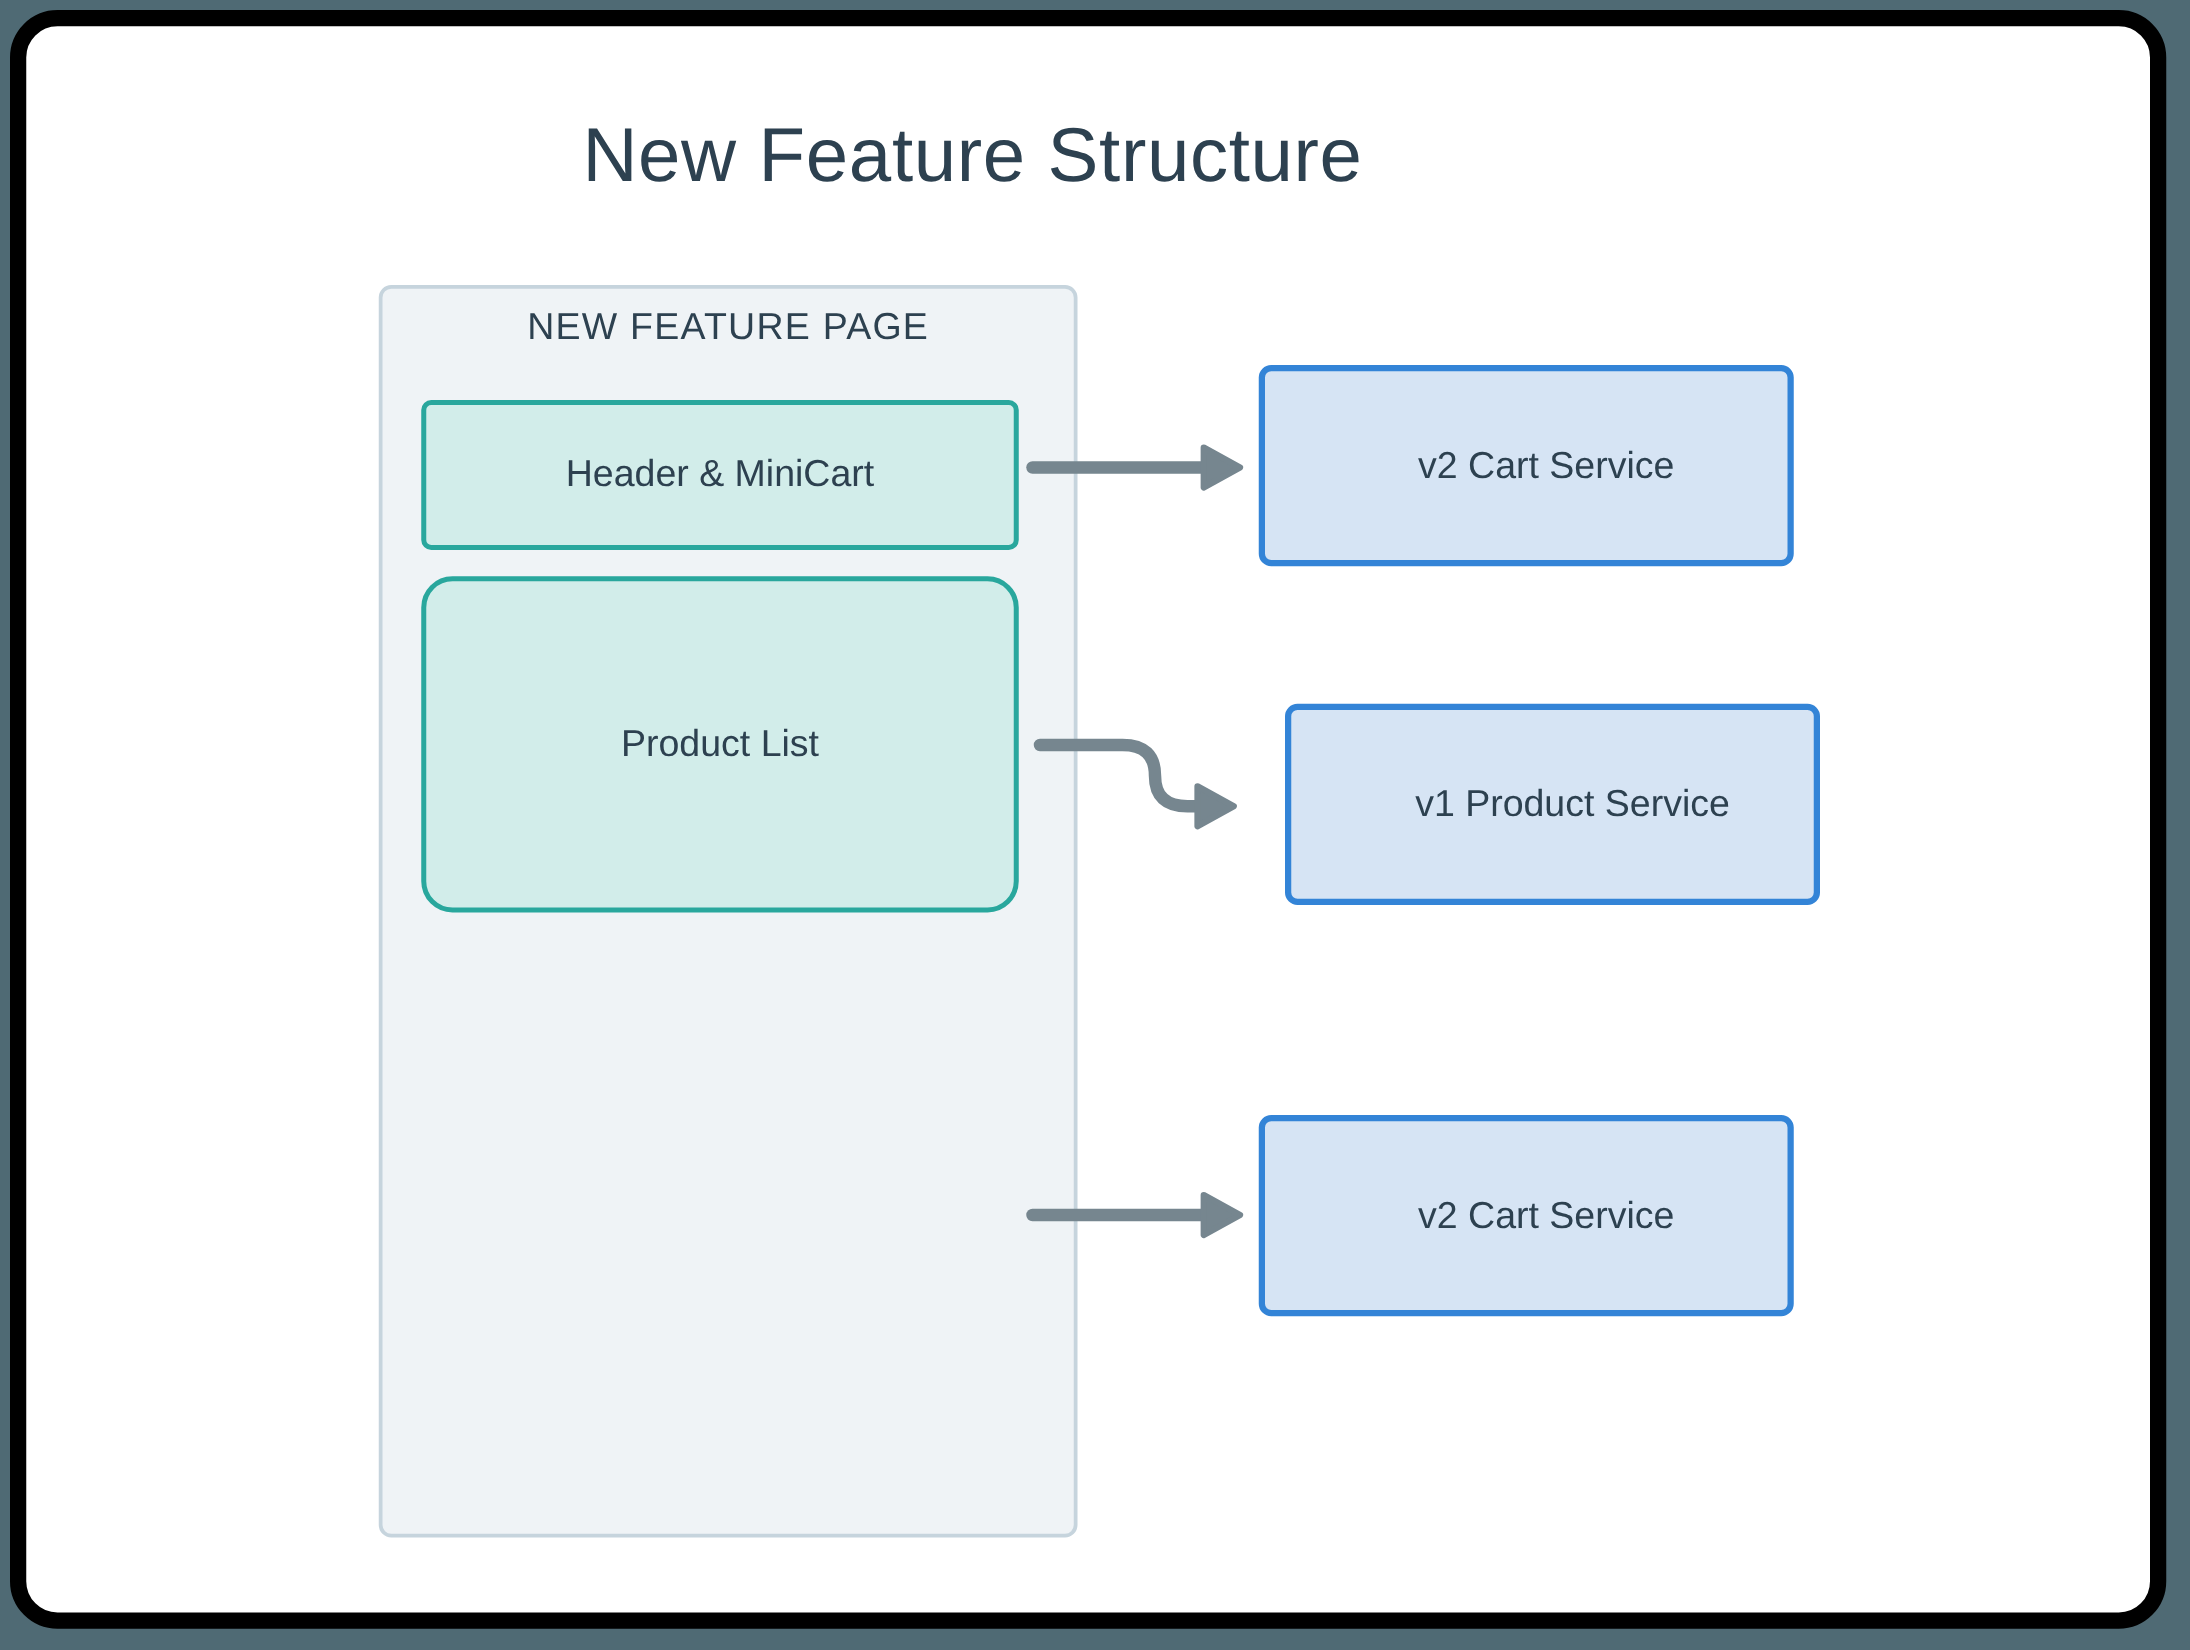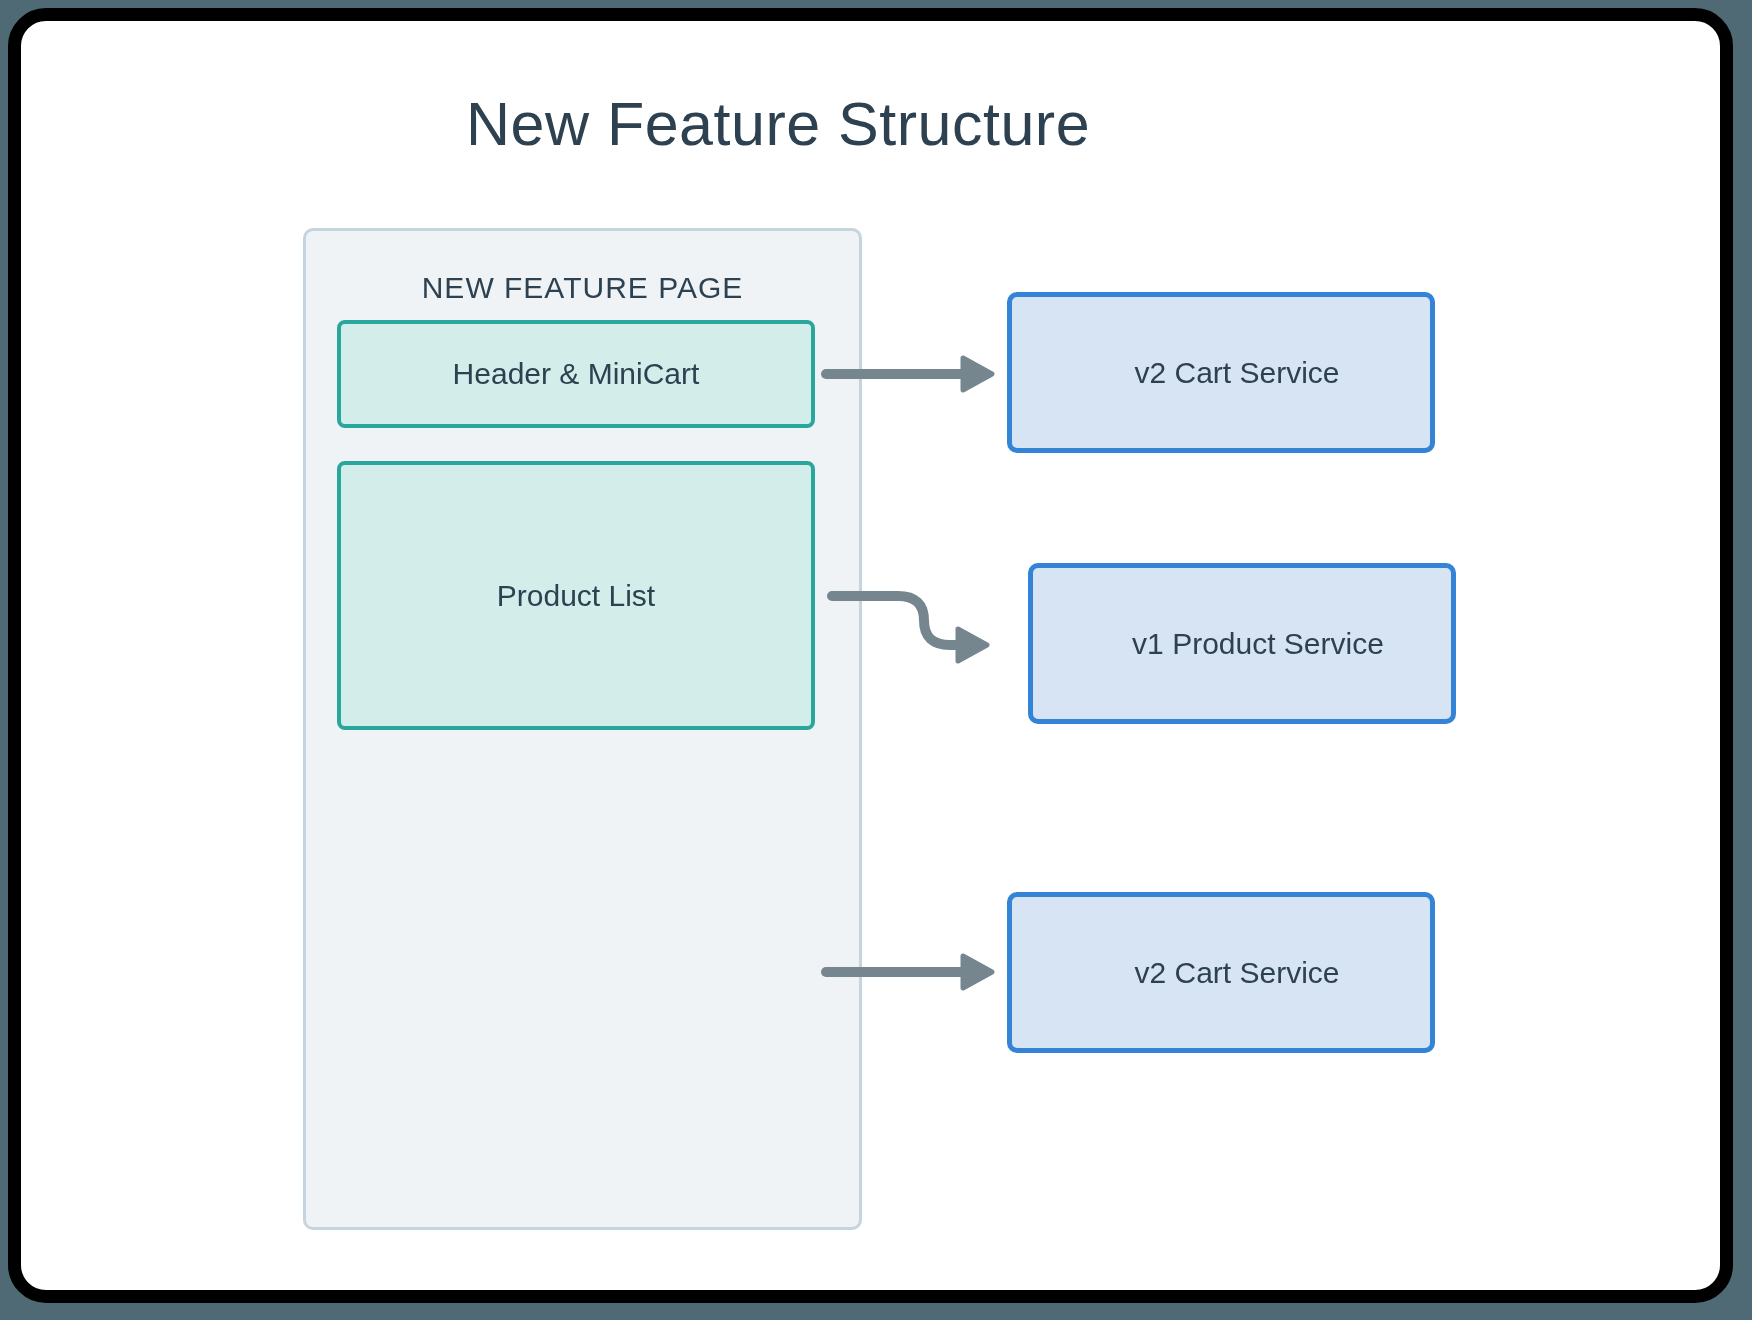--- a/index.html
+++ b/index.html
@@ -38,40 +38,40 @@
   .panel{
     position:absolute;
     left:303px;top:228px;
     width:559px;height:1002px;
     background:var(--panel-background,#eff3f6);
     border:3px solid var(--panel-border,#c6d4dd);
     border-radius:10px;
     box-sizing:border-box;
   }
   .panel-label{
-    margin-top:40px;
+    margin-top:14px;
     text-align:center;
     font-size:30px;
     font-weight:500;
     letter-spacing:1px;
     color:var(--heading-text,#2d4150);
   }
   .section{
     position:absolute;
     left:31px;width:478px;
     background:var(--section-fill,#d2edea);
     border:4px solid var(--section-border,#29a79d);
     border-radius:8px;
     box-sizing:border-box;
     display:flex;align-items:center;justify-content:center;
     font-size:30px;
     color:var(--heading-text,#2d4150);
   }
-  .section.s1{top:89px;height:108px;}
-  .section.s2{top:230px;height:269px;}
+  .section.s1{top:89px;height:120px;}
+  .section.s2{top:230px;height:269px;border-radius:25px;}
   .section.s3{top:534px;height:418px;}
   .service{
     position:absolute;
     left:1007px;width:428px;height:161px;
     background:var(--service-fill,#d6e4f4);
     border:5px solid var(--service-border,#3384d7);
     border-radius:10px;
     box-sizing:border-box;
     display:flex;align-items:center;justify-content:center;
     font-size:30px;

